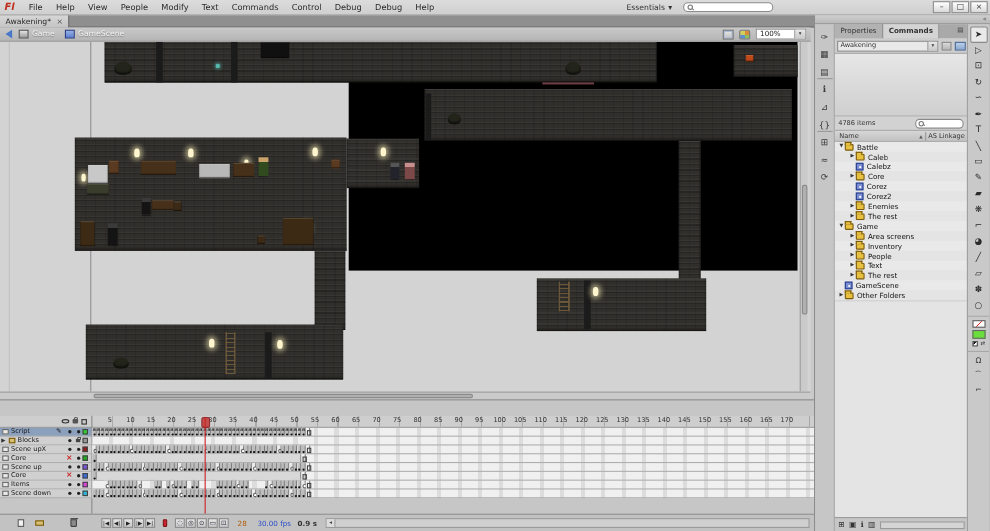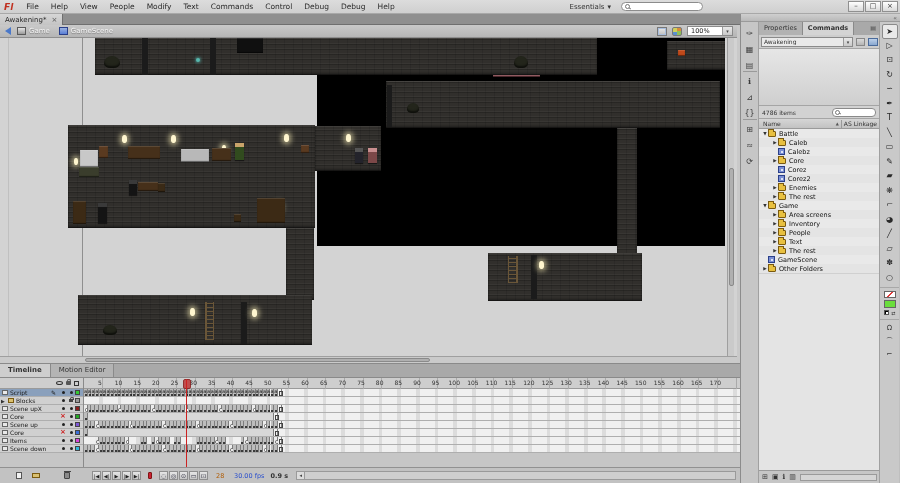--- a/index.html
+++ b/index.html
@@ -313,24 +313,20 @@
       </div>
     <div class="vscroll">
         <div class="thumb"></div>
       </div>
     <div class="hscroll">
         <div class="thumb"></div>
       </div>
   </div>
 
   <div class="timeline">
-    <div class="tl-tabs">
-      <div class="tl-tab active">Timeline</div>
-      <div class="tl-tab">Motion Editor</div>
-    </div>
     <div class="tl-header">
       <div class="hd-ic hd-eye"></div>
       <div class="hd-ic hd-lock"></div>
       <div class="hd-ic hd-box"></div>
       <div class="ruler">
           <div class="rnum" style="left: 7.92px;">5</div>
           <div class="rnum" style="left: 26.57px;">10</div>
           <div class="rnum" style="left: 45.22px;">15</div>
           <div class="rnum" style="left: 63.87px;">20</div>
           <div class="rnum" style="left: 82.52px;">25</div>

